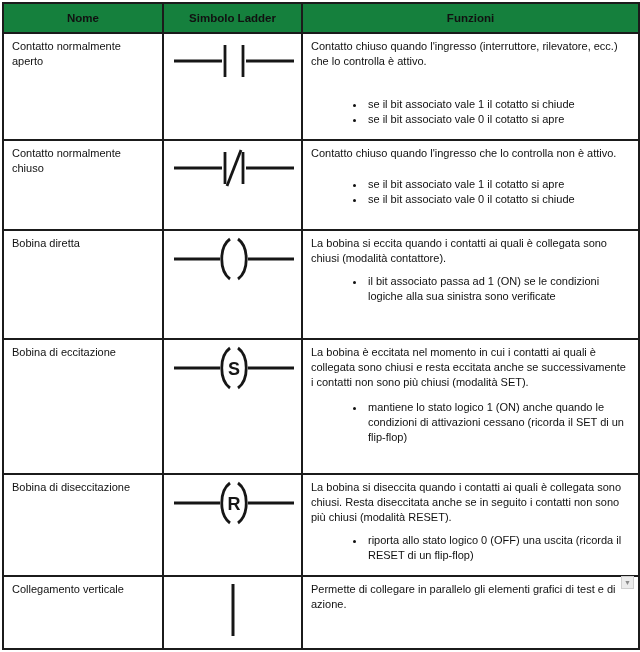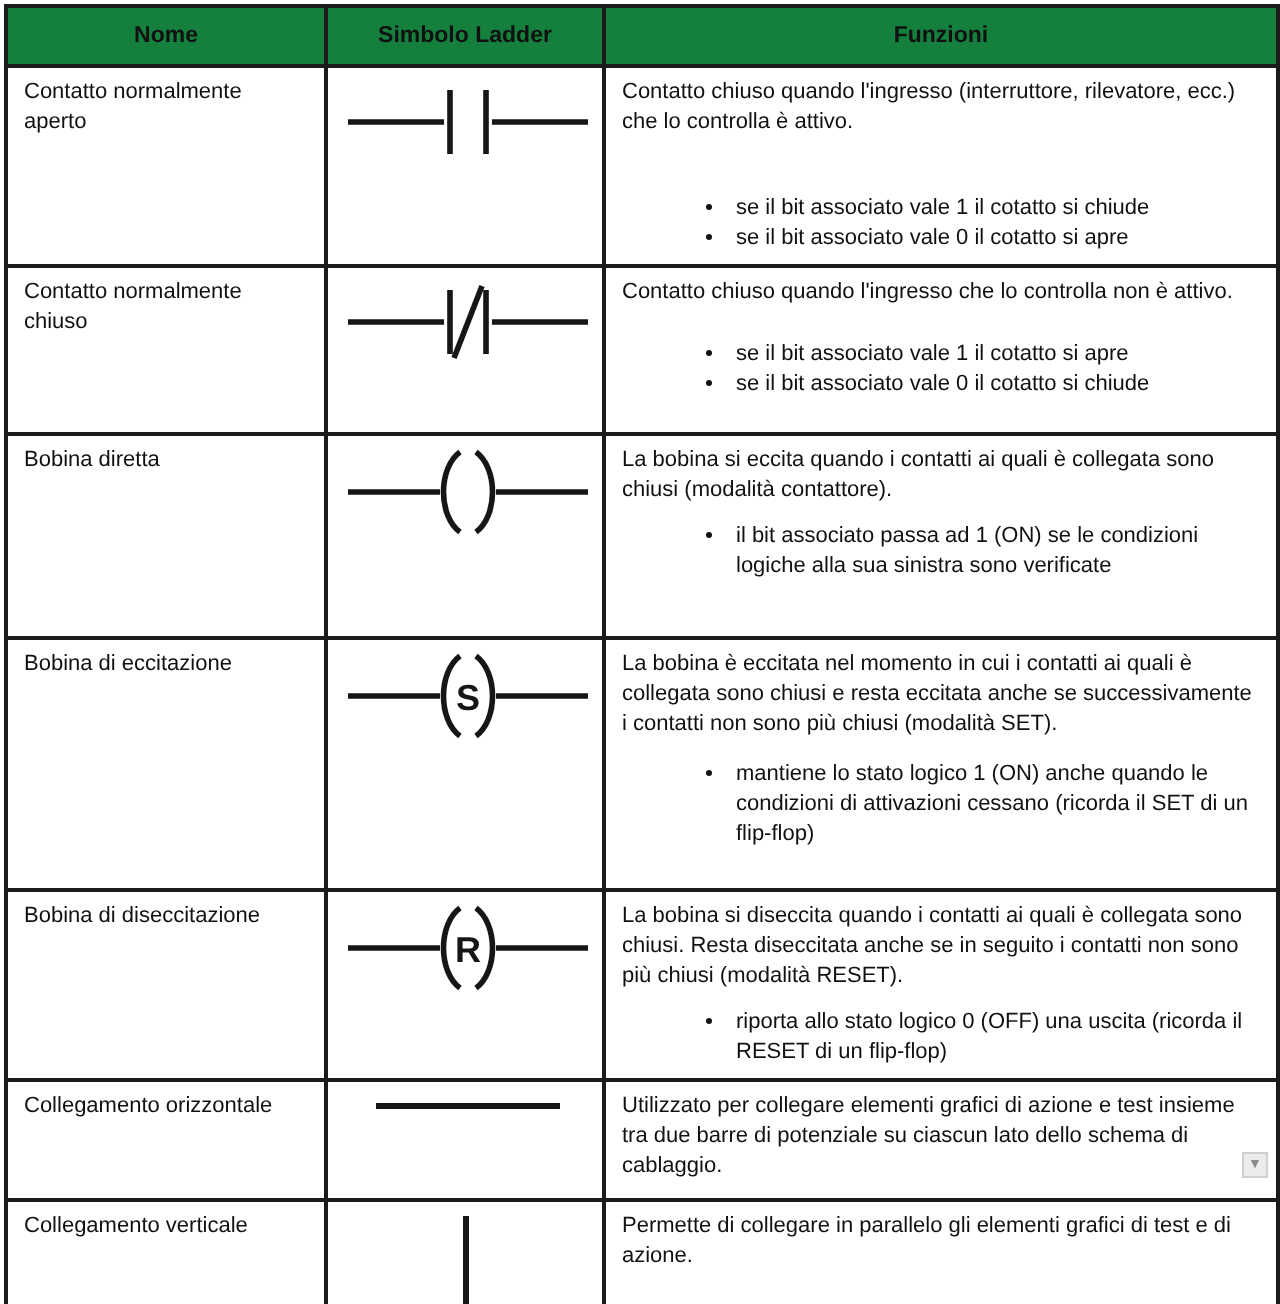--- a/index.html
+++ b/index.html
@@ -193,31 +193,20 @@
         </svg>
       </td>
       <td>
         <p>La bobina si diseccita quando i contatti ai quali è collegata sono chiusi. Resta diseccitata anche se in seguito i contatti non sono più chiusi (modalità RESET).</p>
         <ul class="gap-8">
           <li>riporta allo stato logico 0 (OFF) una uscita  (ricorda il RESET di un flip-flop)</li>
         </ul>
       </td>
     </tr>
 
-    <tr class="r6">
-      <td>Collegamento orizzontale</td>
-      <td class="sym">
-        <svg width="124" height="12" viewBox="0 0 124 12">
-          <line class="stroke" x1="16" y1="6" x2="108" y2="6" style="stroke-width:3"></line>
-        </svg>
-      </td>
-      <td>
-        <p>Utilizzato per collegare elementi grafici di azione e test insieme tra due barre di potenziale su ciascun lato dello schema di cablaggio.</p>
-      </td>
-    </tr>
 
     <tr class="r7">
       <td>Collegamento verticale</td>
       <td class="sym">
         <svg width="12" height="56" viewBox="0 0 12 56">
           <line class="stroke" x1="6" y1="2" x2="6" y2="54" style="stroke-width:3"></line>
         </svg>
       </td>
       <td>
         <p>Permette di collegare in parallelo gli elementi grafici di test e di azione.</p>

